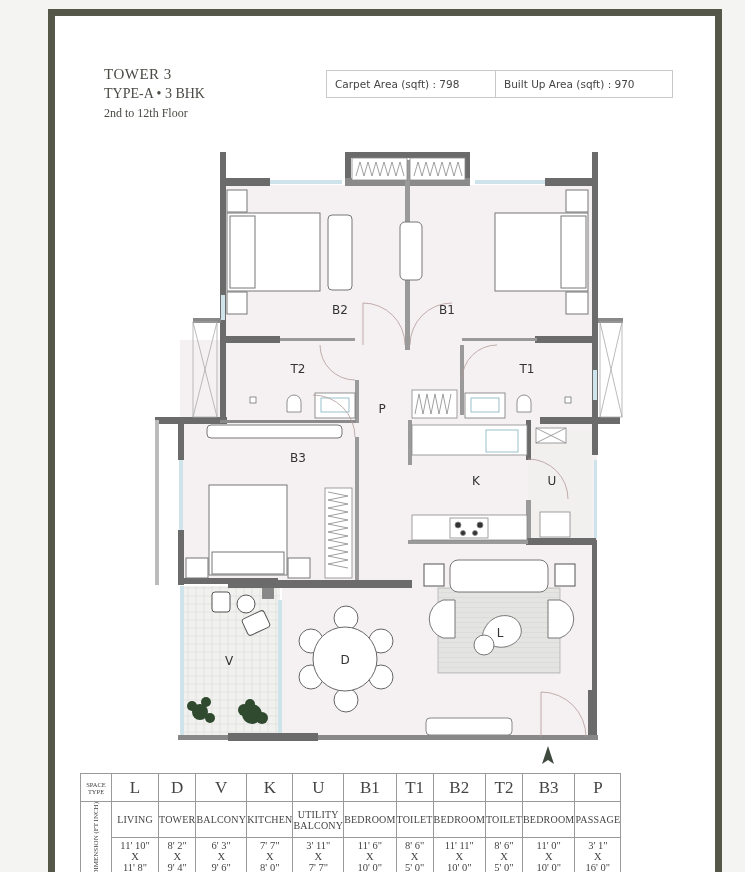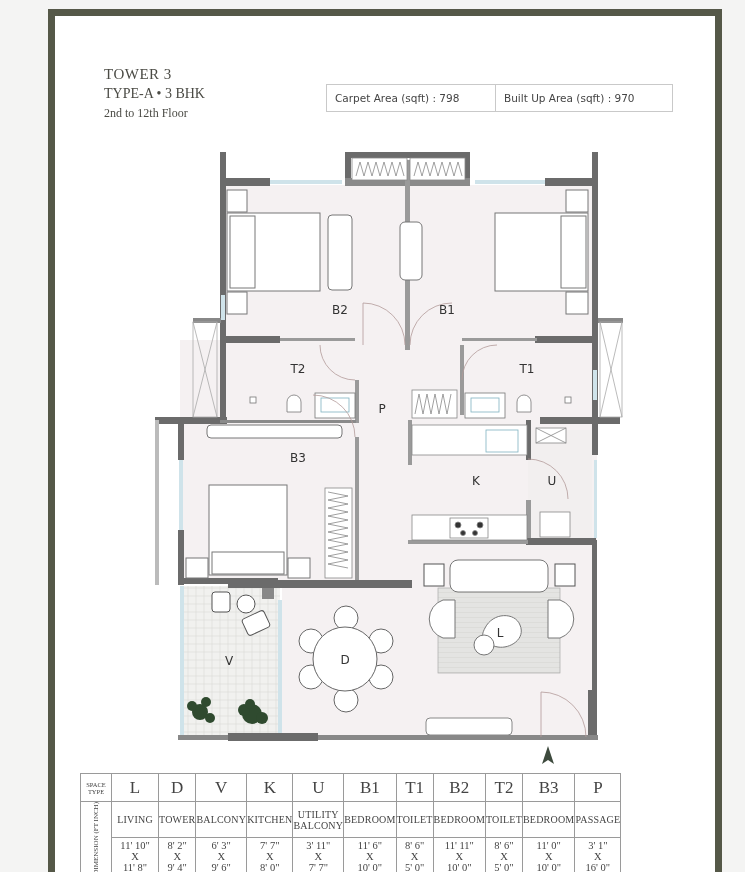--- a/index.html
+++ b/index.html
@@ -2,21 +2,21 @@
 <html><head>
 <meta charset="utf-8">
 <style>
   html,body{margin:0;padding:0;}
   body{width:745px;height:872px;background:#f4f4f3;position:relative;overflow:hidden;font-family:"DejaVu Serif",serif;}
   .frame{position:absolute;left:48px;top:9px;width:674px;height:880px;border:7px solid #555848;border-bottom:none;background:#fff;box-sizing:border-box;}
   .title{position:absolute;left:104px;top:67px;color:#4a4a44;line-height:1;}
   .title .t1{font-family:"Liberation Serif",serif;font-size:15px;letter-spacing:0.5px;}
   .title .t2{font-family:"Liberation Serif",serif;font-size:14px;margin-top:5px;}
   .title .t3{font-family:"Liberation Serif",serif;font-size:12px;margin-top:6px;}
-  .area{position:absolute;left:326px;top:84px;border-collapse:collapse;font-family:"DejaVu Sans",sans-serif;font-size:10.5px;color:#444;border-radius:14px;}
+  .area{position:absolute;left:326px;top:70px;border-collapse:collapse;font-family:"DejaVu Sans",sans-serif;font-size:10.5px;color:#444;border-radius:14px;}
   .area td{border:1px solid #c9c9c9;padding:0 8px;height:26px;}
   .area td.c1{width:152px;}
   .area td.c2{width:160px;}
   svg.plan{position:absolute;left:0;top:0;}
   .lbl{font-family:"DejaVu Sans",sans-serif;font-size:12px;fill:#333;}
   .dtable{position:absolute;left:80px;top:773px;border-collapse:collapse;color:#444;background:#fff;}
   .dtable td{border:1px solid #9a9a9a;text-align:center;font-family:"Liberation Serif",serif;padding:0;}
   .dtable .code{font-size:17px;height:27px;}
   .dtable .name{font-size:10px;height:32px;letter-spacing:0.2px;}
   .dtable .dim{font-size:10.5px;height:30px;line-height:11px;}

